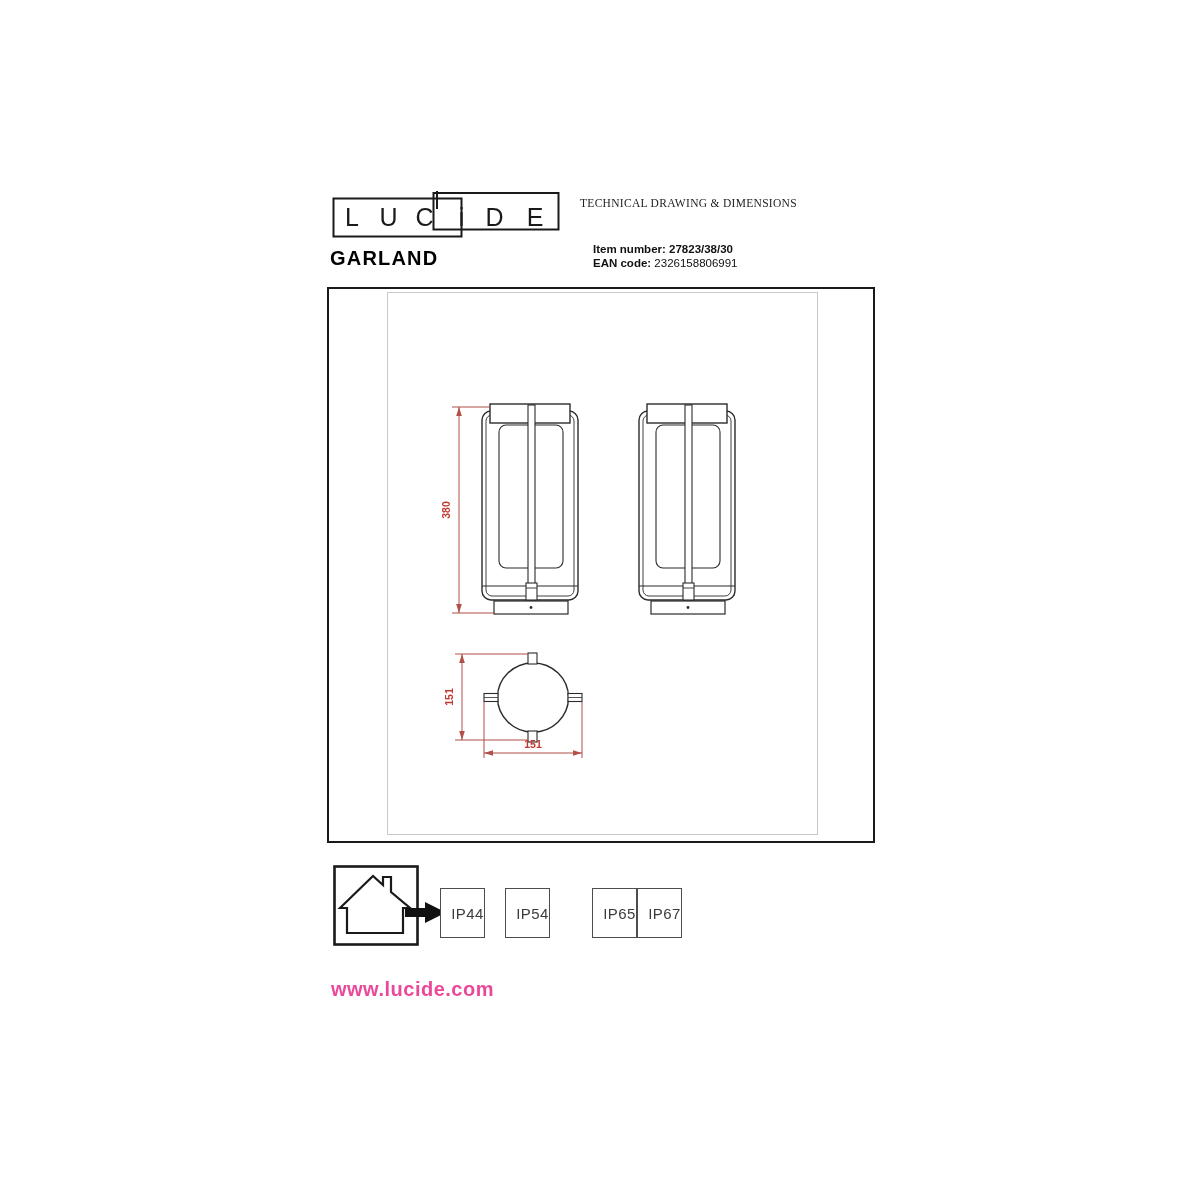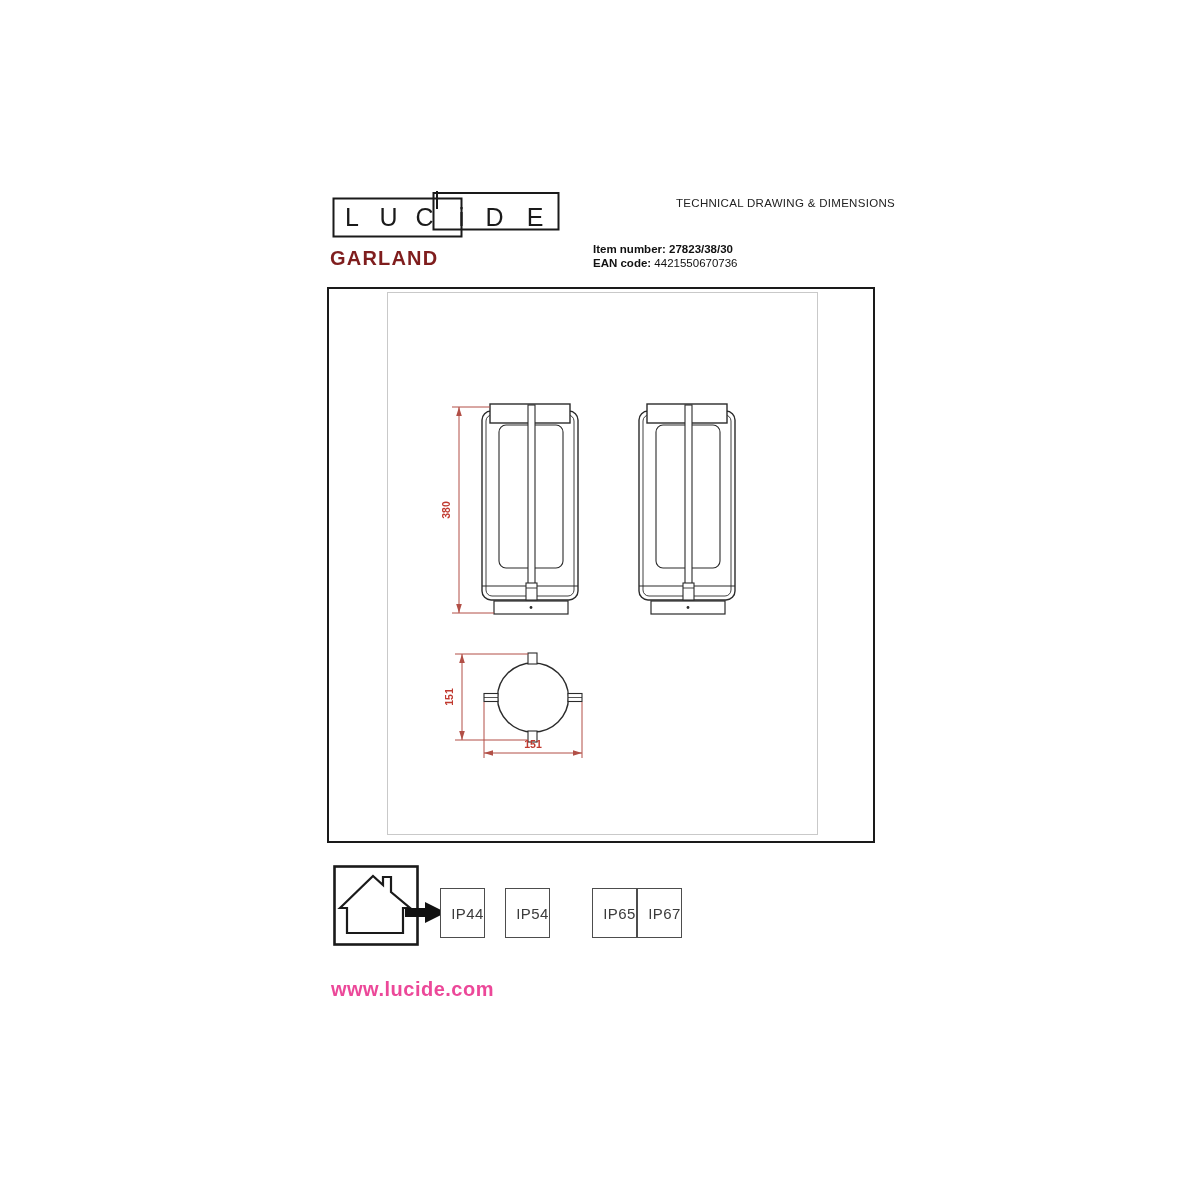--- a/index.html
+++ b/index.html
@@ -1,23 +1,23 @@
 <!DOCTYPE html>
 <html><head>
 <meta charset="utf-8">
 <style>
   html,body{margin:0;padding:0;background:#ffffff;width:1200px;height:1200px;
     font-family:"Liberation Sans",sans-serif;color:#1a1a1a;overflow:hidden;}
   .abs{position:absolute;}
   #page{position:relative;width:1076px;height:1200px;background:#fff;}
 
-  .doc-title{left:620px;top:197px;width:275px;text-align:right;
-    font-size:11.5px;letter-spacing:.3px;color:#222;}
+  .doc-title{left:580px;top:197px;width:275px;
+    font-size:11.5px;letter-spacing:.3px;color:#222;font-family:Liberation Serif, serif;}
   .product-name{left:330px;top:247px;font-size:20px;font-weight:bold;
-    letter-spacing:1.2px;color:#7f1d1d;}
+    letter-spacing:1.2px;color:#000000;}
   .codes{left:593px;top:242px;font-size:11.5px;line-height:14px;color:#111;}
   .codes .lbl{font-weight:bold;margin-top:42px;}
   .codes .val-bold{font-weight:bold;}
 
   .draw-outer{left:327px;top:287px;width:548px;height:556px;
     border:2px solid #1a1a1a;box-sizing:border-box;background:#fff;}
   .draw-inner{left:387px;top:292px;width:431px;height:543px;
     border:1px solid #c9c9c9;box-sizing:border-box;}
   .draw-svg{left:327px;top:287px;}
 
@@ -50,21 +50,21 @@
       <tspan x="134">i</tspan>
       <tspan x="167">D</tspan>
       <tspan x="204">E</tspan>
     </text>
   </svg>
 
   <div class="abs doc-title">TECHNICAL DRAWING &amp; DIMENSIONS</div>
   <div class="abs product-name">GARLAND</div>
   <div class="abs codes">
     <div><span class="lbl">Item number:</span>&nbsp;<span class="val-bold">27823/38/30</span></div>
-    <div><span class="lbl">EAN code:</span>&nbsp;<span>4421550670736</span></div>
+    <div><span class="lbl">EAN code:</span>&nbsp;<span>2326158806991</span></div>
   </div>
 
   <div class="abs draw-outer"></div>
   <div class="abs draw-inner"></div>
 
   <svg class="abs draw-svg" width="548" height="556" viewBox="0 0 548 556">
     <defs>
       <g id="lantern" stroke="#2b2b2b" fill="#ffffff">
         <rect x="155" y="124" width="96" height="189" rx="9" stroke-width="1.4"></rect>
         <rect x="159" y="128" width="88" height="181" rx="6" fill="none" stroke-width="0.9"></rect>

